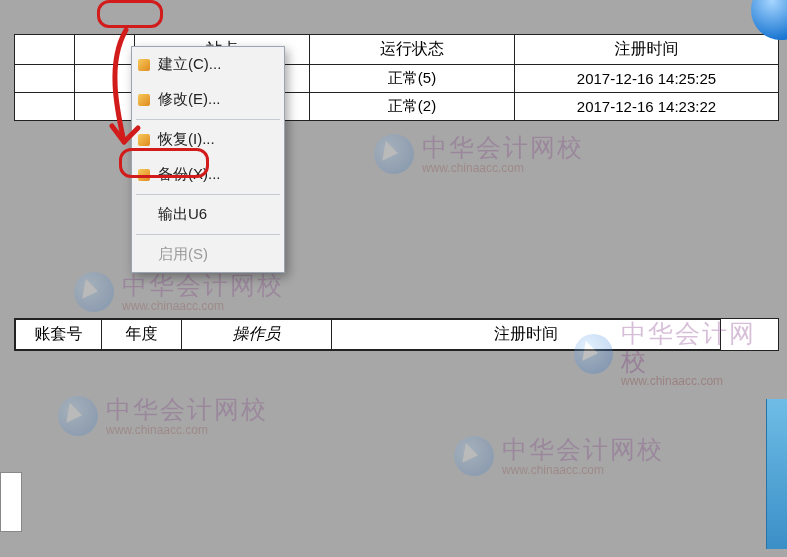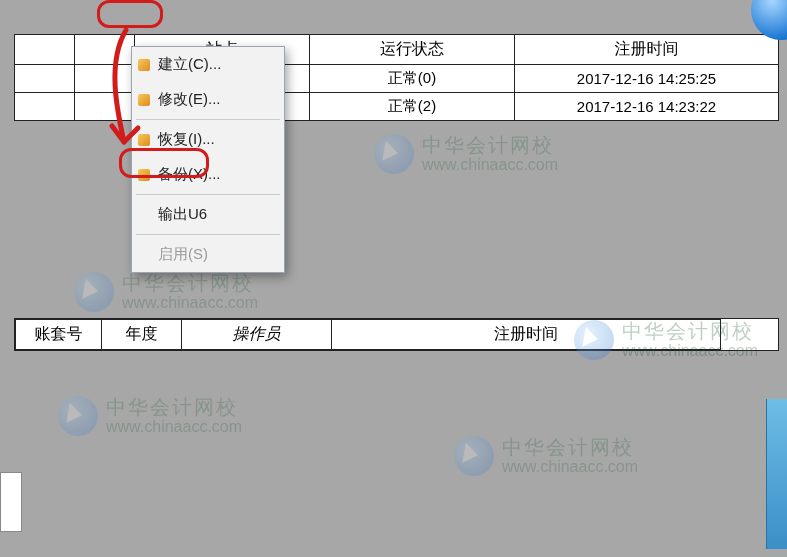--- a/index.html
+++ b/index.html
@@ -154,22 +154,22 @@
     content: "";
     position: absolute;
     left: 10px; top: 8px;
     width: 0; height: 0;
     border-left: 14px solid #fff;
     border-top: 10px solid transparent;
     border-bottom: 10px solid transparent;
     transform: rotate(10deg);
   }
   .watermark .wm-text { display: flex; flex-direction: column; line-height: 1.1; }
-  .watermark .wm-cn { font-size: 20px; color: #14532d; letter-spacing: 2px; }
-  .watermark .wm-en { font-size: 16px; color: #14532d; }
+  .watermark .wm-cn { font-size: 25px; color: #701a75; letter-spacing: 2px; }
+  .watermark .wm-en { font-size: 12px; color: #7f1d1d; }
   .logo-corner {
     position: absolute;
     right: -24px; top: -20px;
     width: 60px; height: 60px;
     border-radius: 50%;
     background: radial-gradient(circle at 35% 35%, #a7d6ff, #1976d2 70%);
     z-index: 40;
   }
   .right-strip {
     position: absolute;
@@ -203,21 +203,21 @@
         <th style="width:60px;"></th>
         <th style="width:60px;"></th>
         <th style="width:175px;">站点</th>
         <th style="width:205px;">运行状态</th>
         <th>注册时间</th>
       </tr>
       <tr>
         <td></td>
         <td></td>
         <td>AORRA</td>
-        <td>正常(0)</td>
+        <td>正常(5)</td>
         <td>2017-12-16 14:25:25</td>
       </tr>
       <tr>
         <td></td>
         <td></td>
         <td>AORRA</td>
         <td>正常(2)</td>
         <td>2017-12-16 14:23:22</td>
       </tr>
     </tbody>

